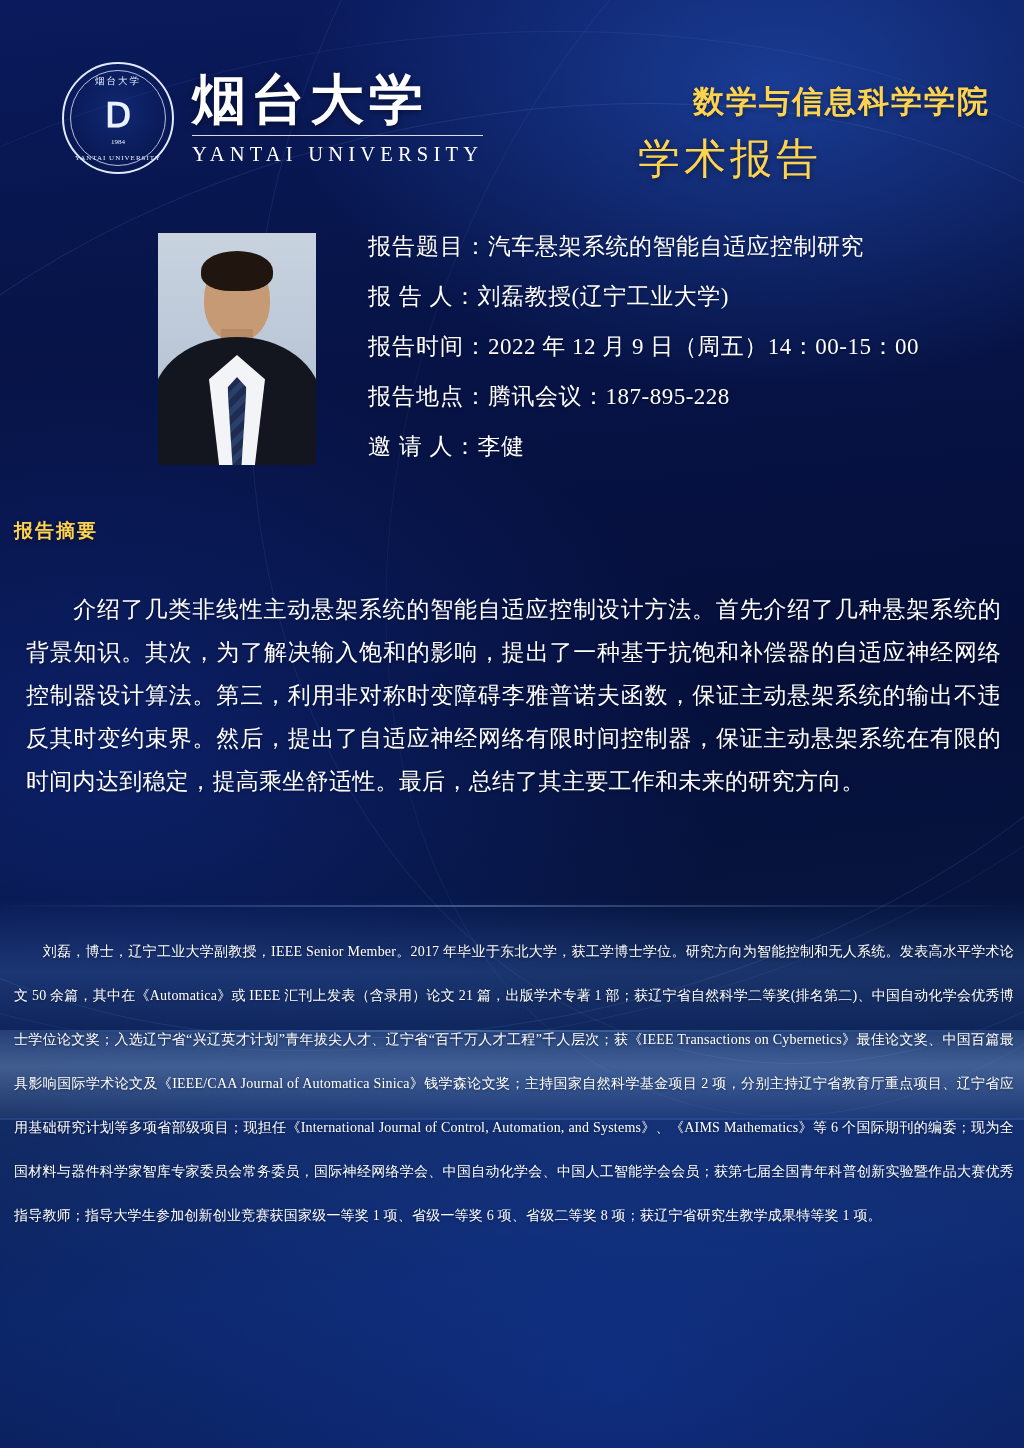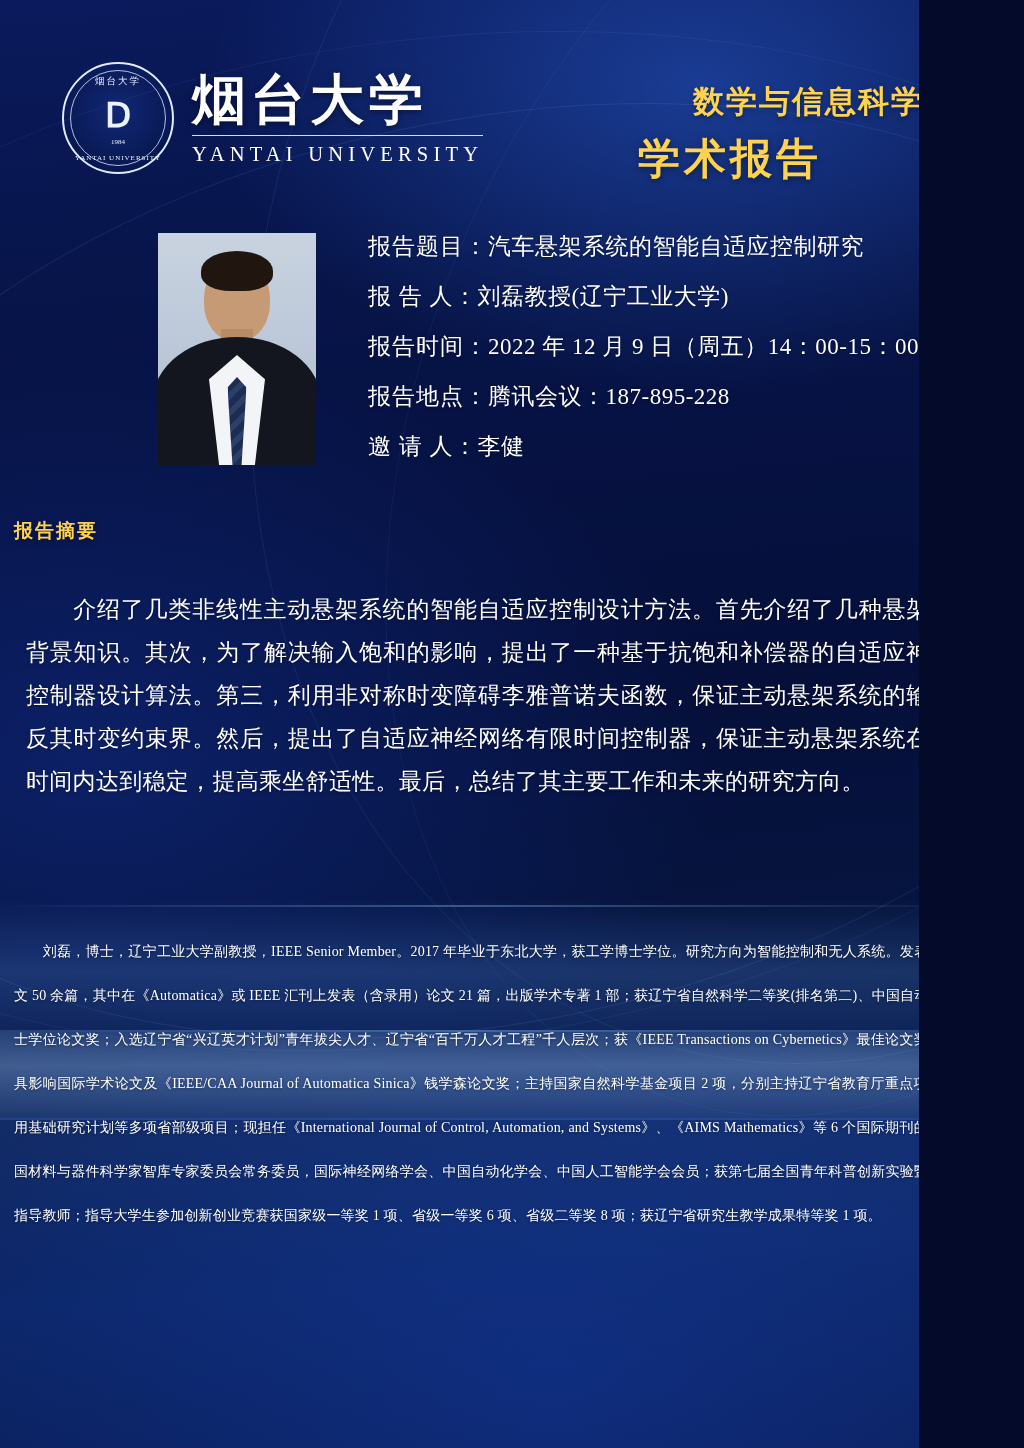--- a/index.html
+++ b/index.html
@@ -9,21 +9,21 @@
   body {
     width: 1024px;
     height: 1448px;
     font-family: "Liberation Serif", serif;
     background: #030a2a;
     overflow: hidden;
   }
 
   .poster {
     position: relative;
-    width: 919px;
+    width: 1024px;
     height: 1448px;
     overflow: hidden;
     background:
       radial-gradient(ellipse 680px 420px at 76% 6%, rgba(40,90,200,0.55) 0%, rgba(10,26,90,0.0) 72%),
       radial-gradient(ellipse 900px 560px at 10% 52%, rgba(18,46,140,0.55) 0%, rgba(6,16,60,0.0) 70%),
       radial-gradient(ellipse 1100px 700px at 60% 96%, rgba(20,60,170,0.45) 0%, rgba(4,10,44,0.0) 70%),
       linear-gradient(175deg, #0a1a5c 0%, #071448 22%, #050f3a 48%, #061640 70%, #09205a 86%, #0a1c50 100%);
   }
 
   
@@ -153,21 +153,21 @@
     font-weight: 700;
     line-height: 40px;
     text-shadow: 0 2px 5px rgba(0,0,0,0.4);
     white-space: nowrap;
     text-align: right;
   }
   .report-title {
     color: #ffd34d;
     font-size: 42px;
     letter-spacing: 4px;
-    font-weight: 700;
+    font-weight: 400;
     line-height: 58px;
     margin-top: 8px;
     text-shadow: 0 2px 6px rgba(0,0,0,0.45);
     white-space: nowrap;
   }
 
   
   .photo {
     position: absolute;
     left: 158px; top: 233px;

